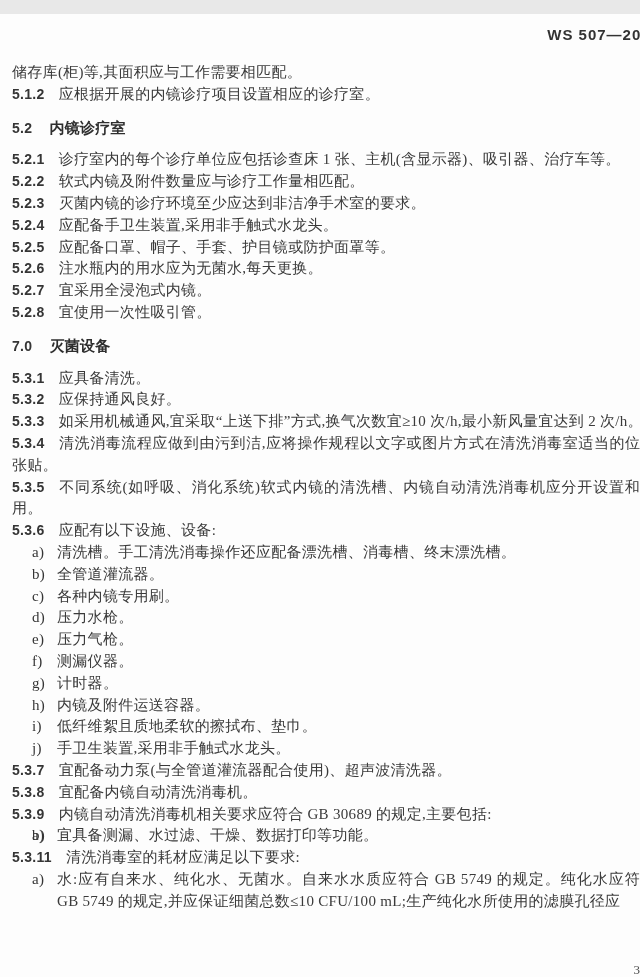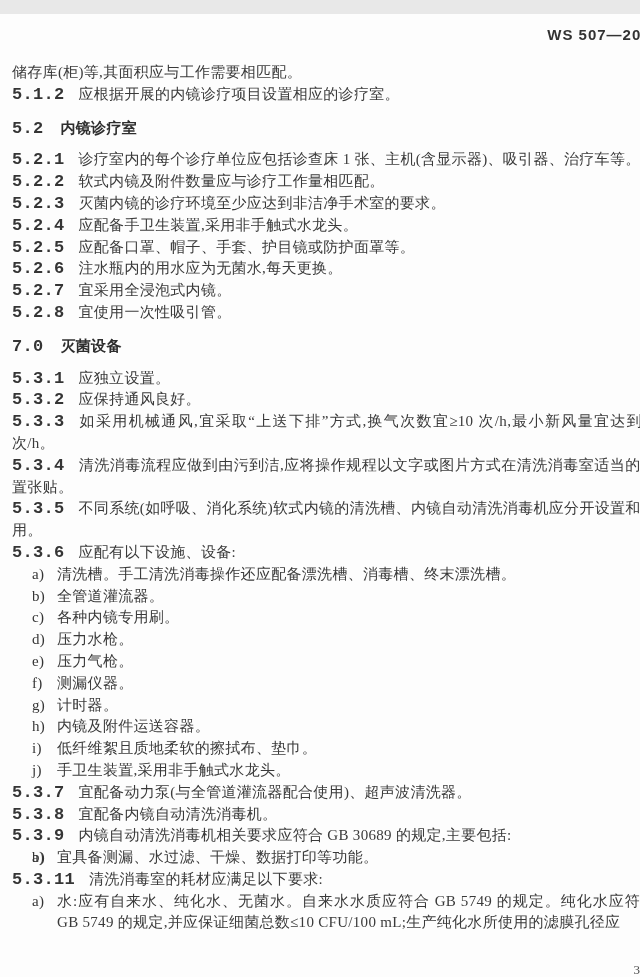--- a/index.html
+++ b/index.html
@@ -35,23 +35,23 @@
   }
   .para{
     margin:0;
     font-size:15px;
     line-height:21.8px;
     text-align:justify;
     color:#3a3a3a;
     letter-spacing:0.3px;
   }
   .para .num{
-    font-family:Liberation Mono, monospace;
+    font-family:Liberation Sans, sans-serif;
     font-weight:600;
-    font-size:17px;
+    font-size:14px;
     margin-right:14px;
     white-space:nowrap;
     color:#353535;
   }
   .para.heading{
     font-weight:700;
     margin:12px 0 10px 0;
     color:#2e2e2e;
   }
   .para.heading .num{
@@ -91,21 +91,21 @@
       <p class="para heading"><span class="num">5.2</span><span class="txt">内镜诊疗室</span></p>
       <p class="para clause"><span class="num">5.2.1</span><span class="txt">诊疗室内的每个诊疗单位应包括诊查床 1 张、主机(含显示器)、吸引器、治疗车等。</span></p>
       <p class="para clause"><span class="num">5.2.2</span><span class="txt">软式内镜及附件数量应与诊疗工作量相匹配。</span></p>
       <p class="para clause"><span class="num">5.2.3</span><span class="txt">灭菌内镜的诊疗环境至少应达到非洁净手术室的要求。</span></p>
       <p class="para clause"><span class="num">5.2.4</span><span class="txt">应配备手卫生装置,采用非手触式水龙头。</span></p>
       <p class="para clause"><span class="num">5.2.5</span><span class="txt">应配备口罩、帽子、手套、护目镜或防护面罩等。</span></p>
       <p class="para clause"><span class="num">5.2.6</span><span class="txt">注水瓶内的用水应为无菌水,每天更换。</span></p>
       <p class="para clause"><span class="num">5.2.7</span><span class="txt">宜采用全浸泡式内镜。</span></p>
       <p class="para clause"><span class="num">5.2.8</span><span class="txt">宜使用一次性吸引管。</span></p>
       <p class="para heading"><span class="num">7.0</span><span class="txt">灭菌设备</span></p>
-      <p class="para clause"><span class="num">5.3.1</span><span class="txt">应独立设置。</span></p>
+      <p class="para clause"><span class="num">5.3.1</span><span class="txt">应具备清洗。</span></p>
       <p class="para clause"><span class="num">5.3.2</span><span class="txt">应保持通风良好。</span></p>
       <p class="para clause"><span class="num">5.3.3</span><span class="txt">如采用机械通风,宜采取“上送下排”方式,换气次数宜≥10 次/h,最小新风量宜达到 2 次/h。</span></p>
       <p class="para clause"><span class="num">5.3.4</span><span class="txt">清洗消毒流程应做到由污到洁,应将操作规程以文字或图片方式在清洗消毒室适当的位置张贴。</span></p>
       <p class="para clause"><span class="num">5.3.5</span><span class="txt">不同系统(如呼吸、消化系统)软式内镜的清洗槽、内镜自动清洗消毒机应分开设置和使用。</span></p>
       <p class="para clause"><span class="num">5.3.6</span><span class="txt">应配有以下设施、设备:</span></p>
       <p class="para sub"><span class="num">a)</span><span class="txt">清洗槽。手工清洗消毒操作还应配备漂洗槽、消毒槽、终末漂洗槽。</span></p>
       <p class="para sub"><span class="num">b)</span><span class="txt">全管道灌流器。</span></p>
       <p class="para sub"><span class="num">c)</span><span class="txt">各种内镜专用刷。</span></p>
       <p class="para sub"><span class="num">d)</span><span class="txt">压力水枪。</span></p>
       <p class="para sub"><span class="num">e)</span><span class="txt">压力气枪。</span></p>

